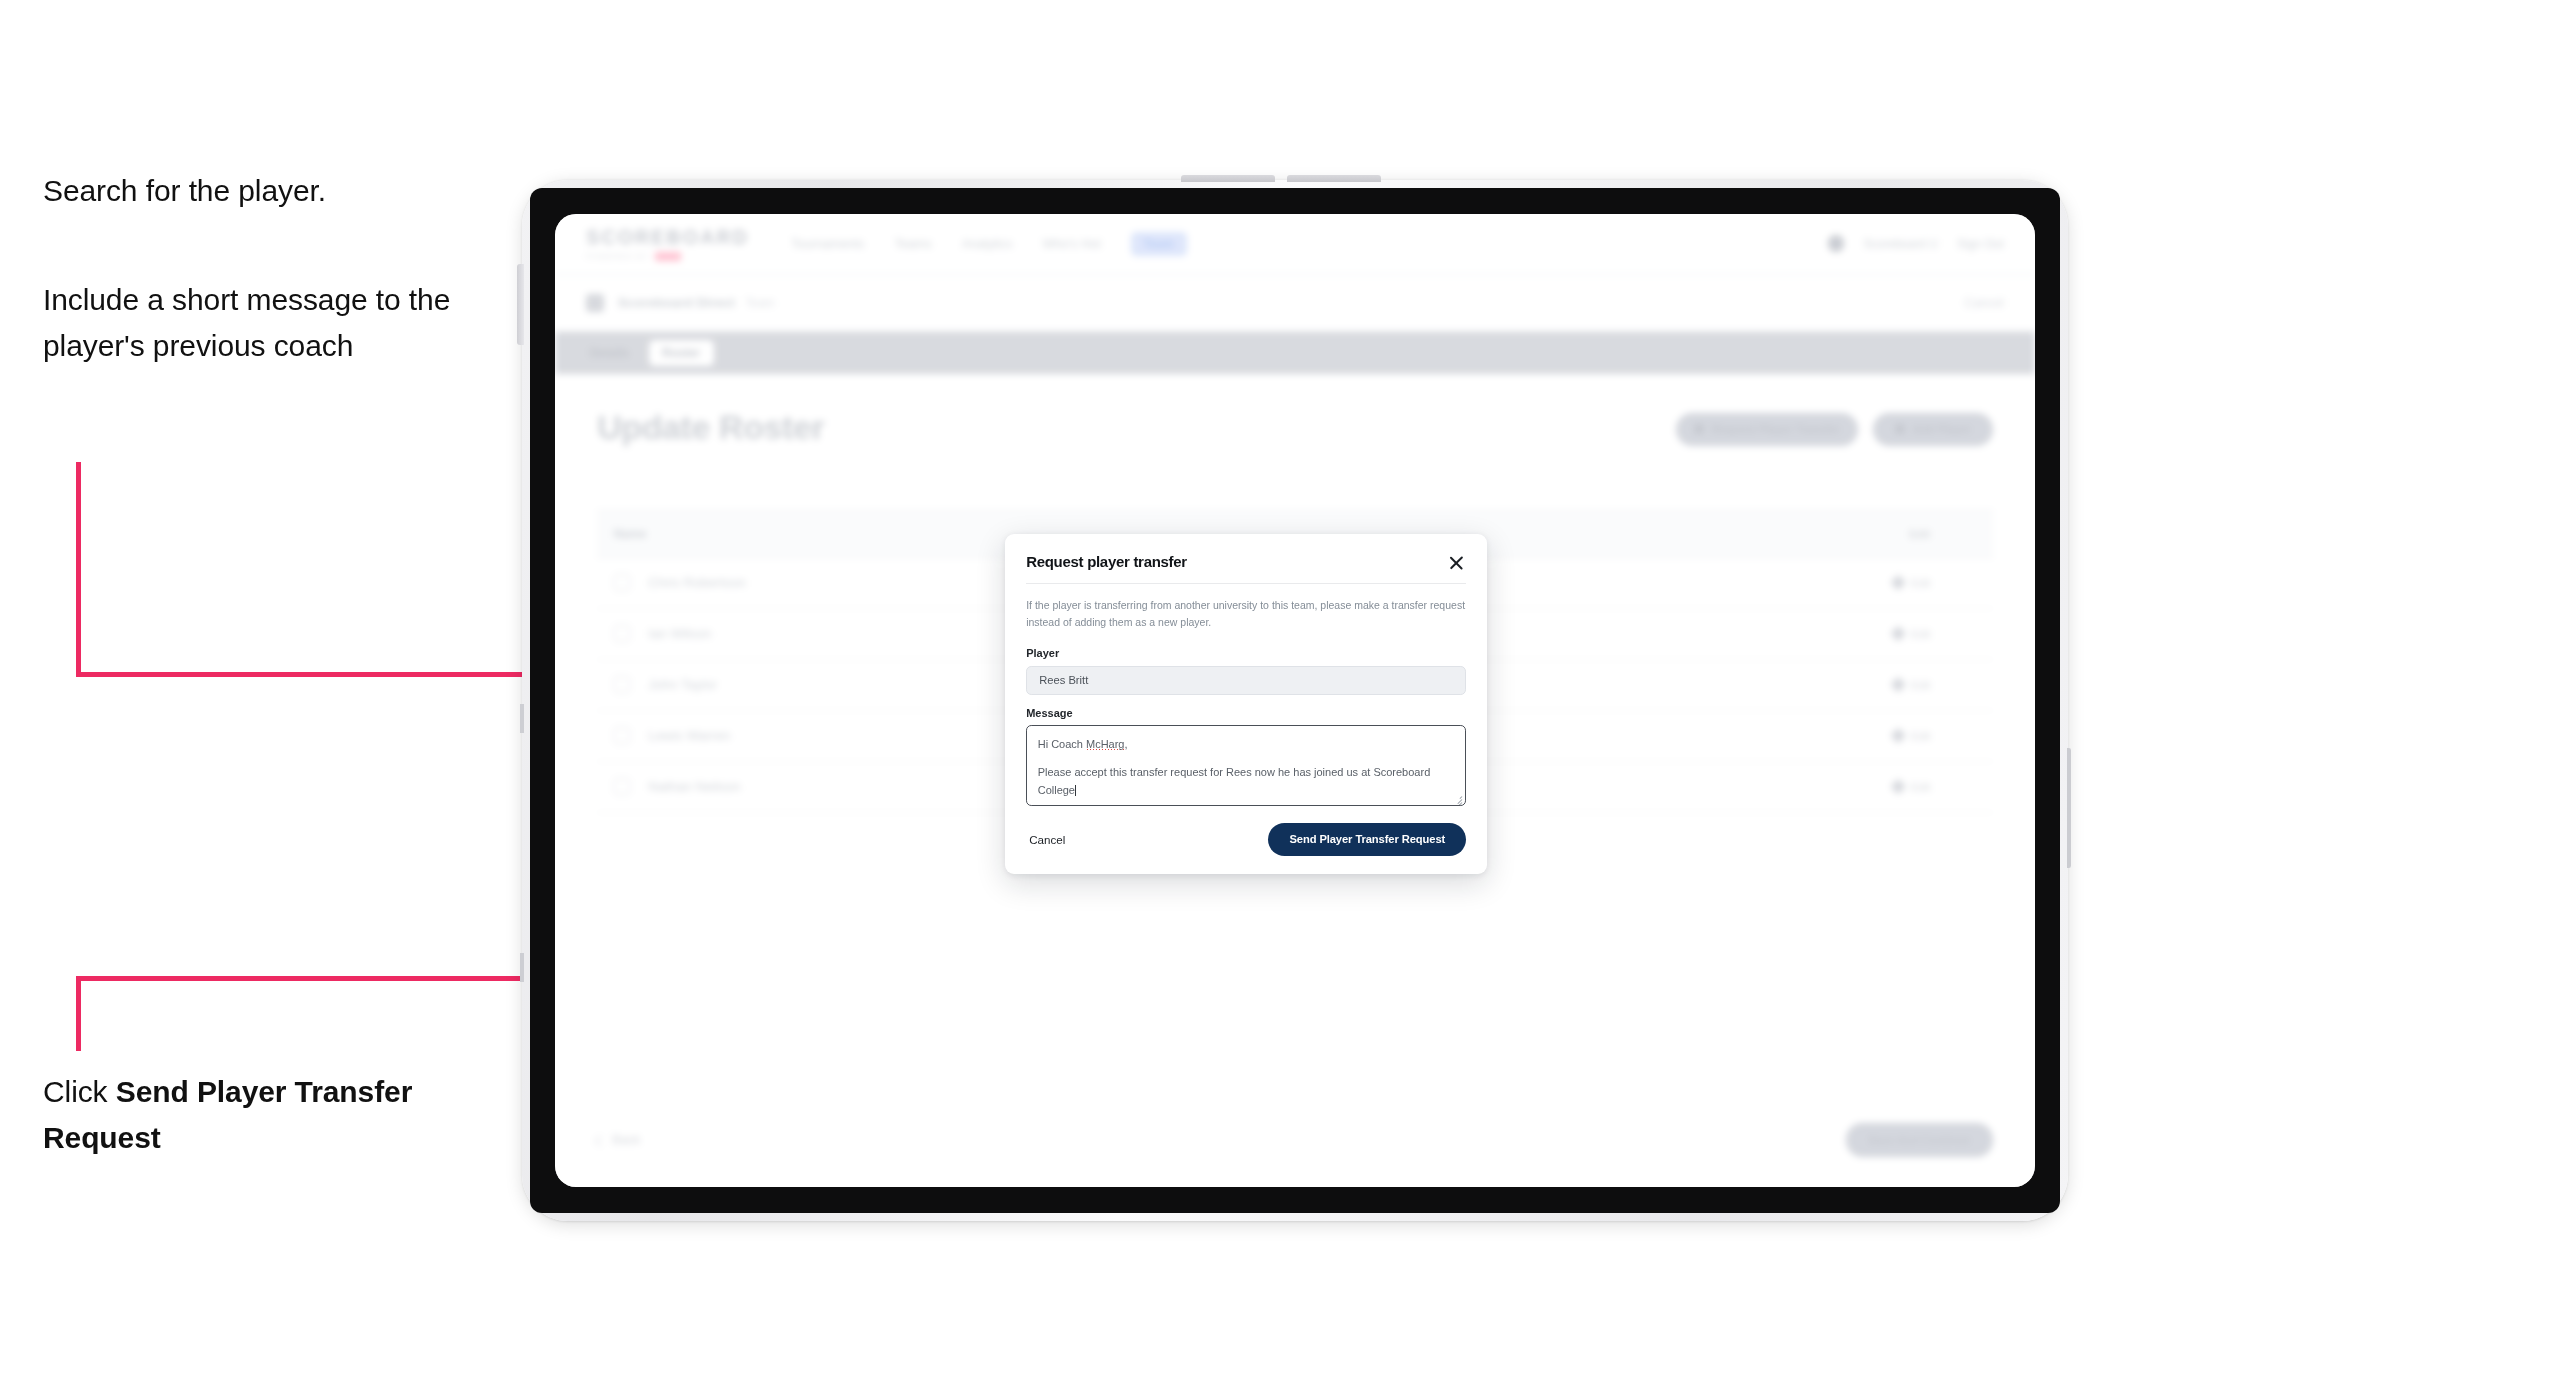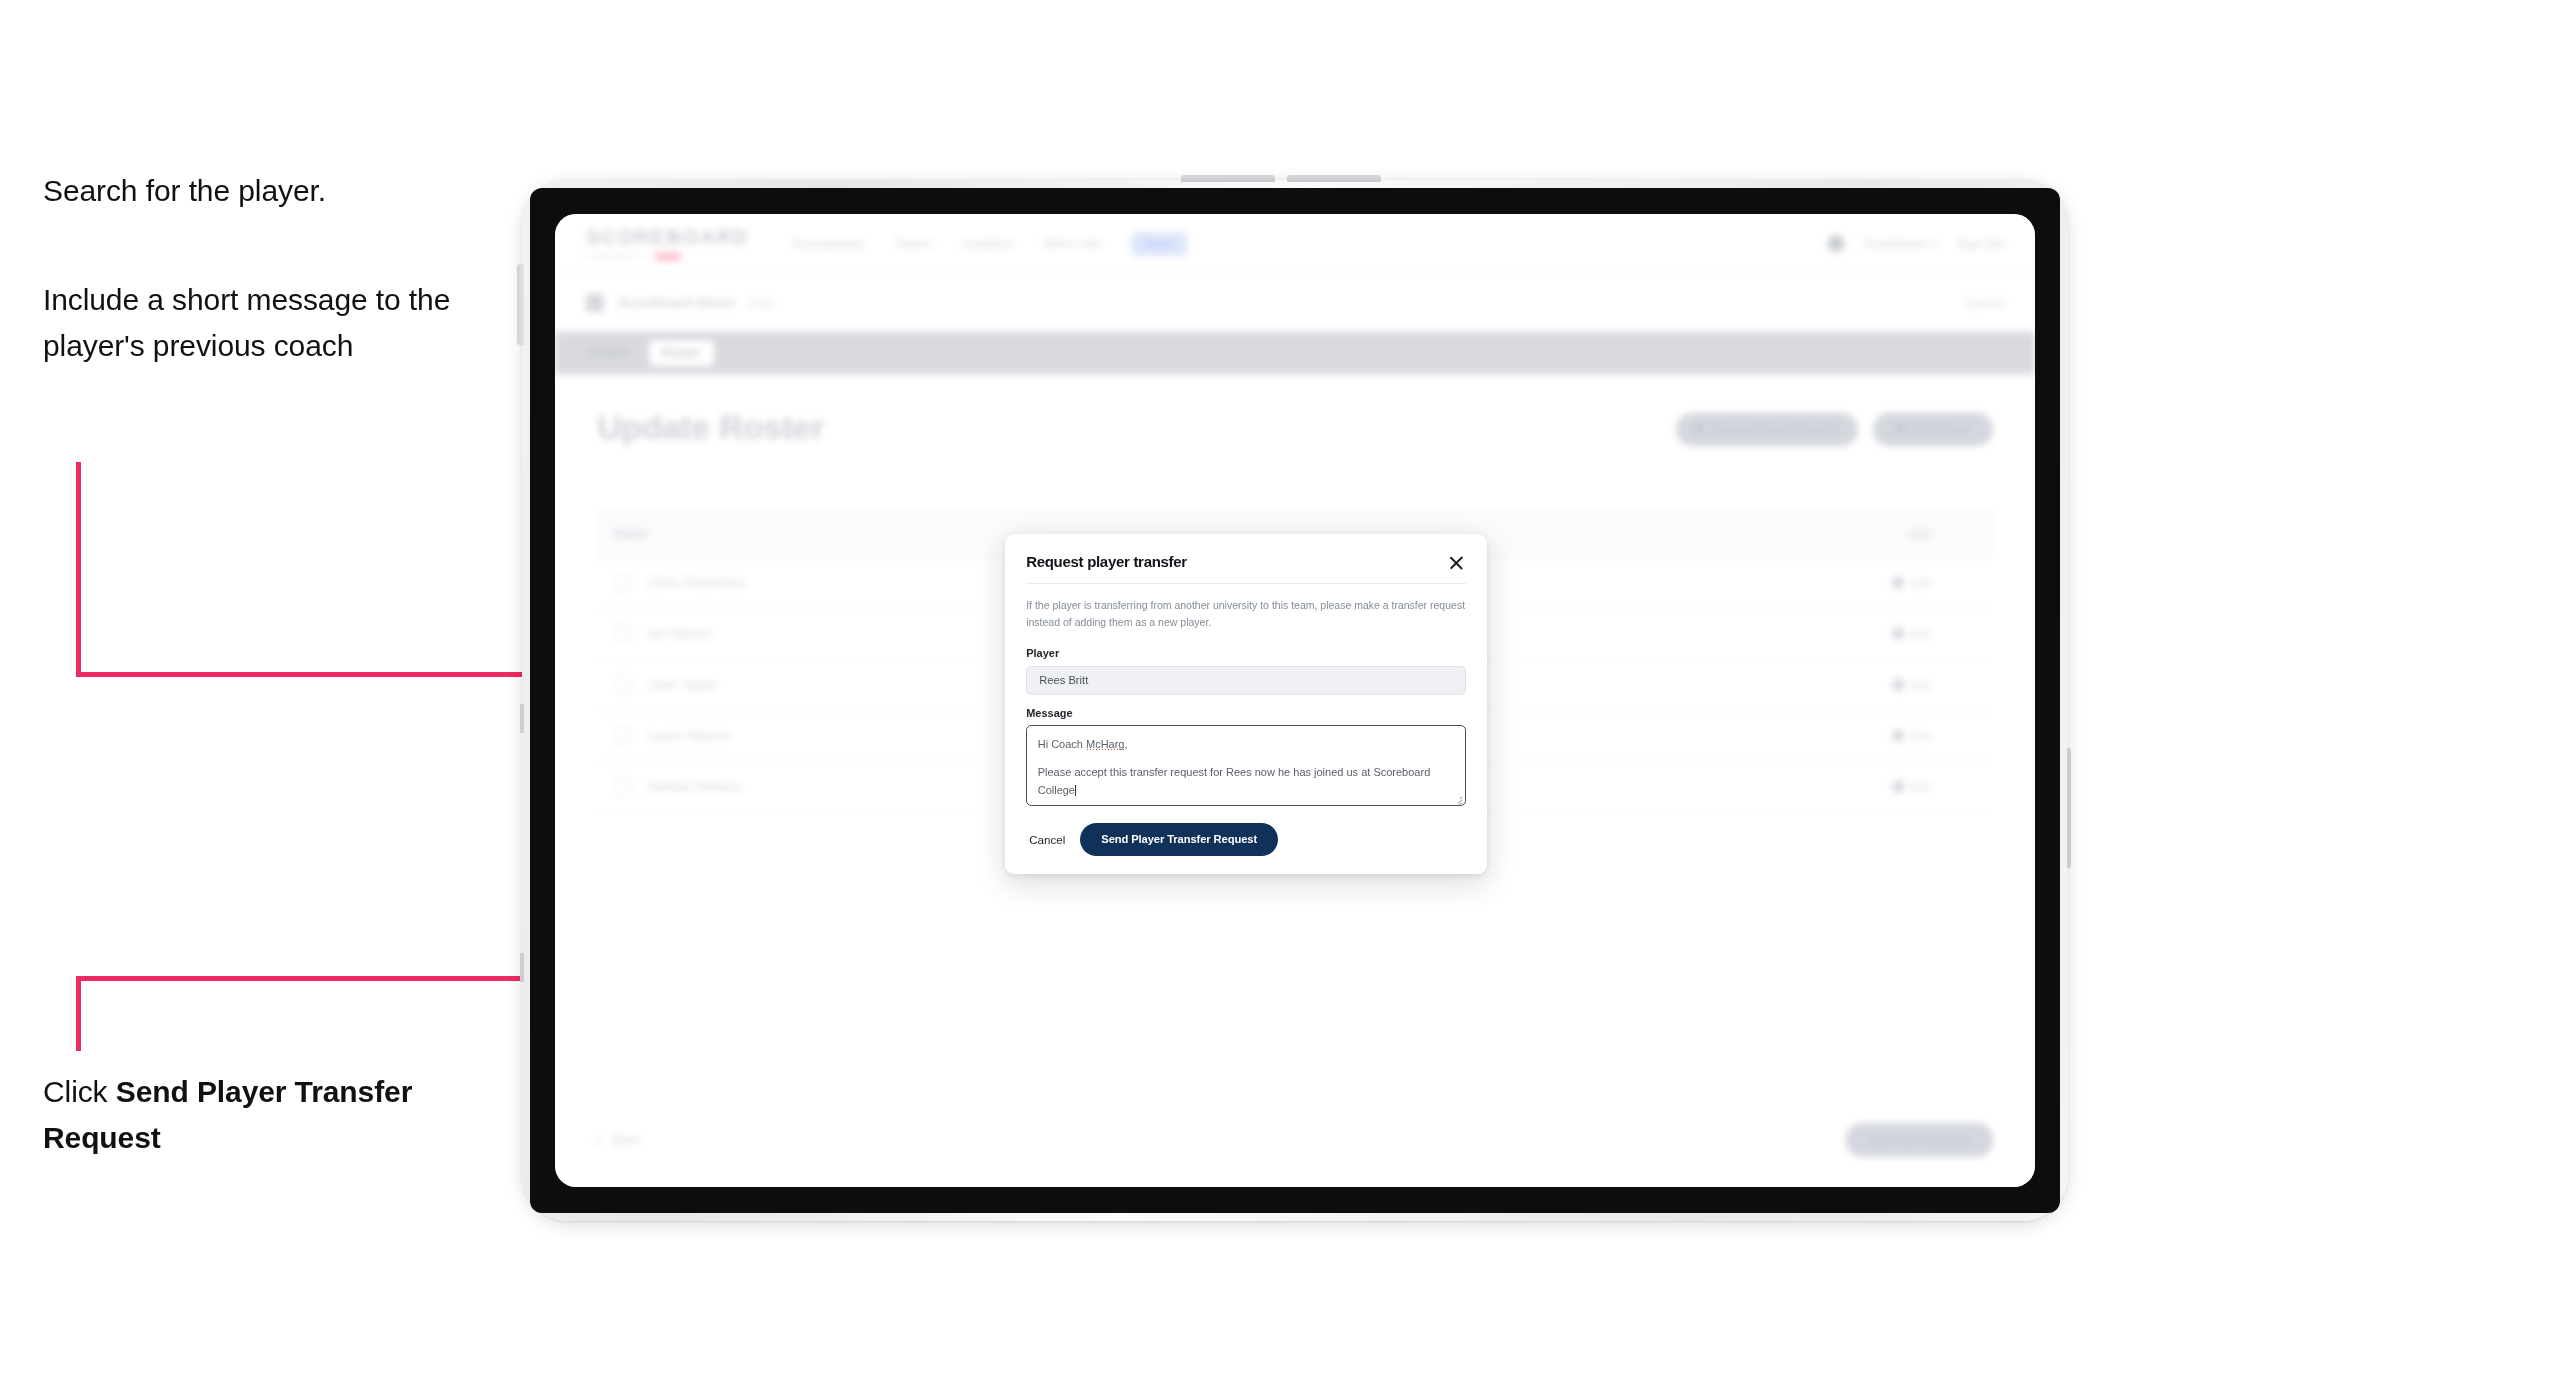--- a/index.html
+++ b/index.html
@@ -191,21 +191,21 @@
     background-image: radial-gradient(circle, #e0443e 0.7px, transparent 1px);
     background-size: 3px 3px;
     background-repeat: repeat-x;
     background-position: 0 100%;
     padding-bottom: 1.5px;
   }
   #msg-line-gap { height: 10.5px; }
   #caret { display:inline-block; width:1.1px; height: 11.2px; background:#32363c; vertical-align:-1.5px; }
   #resize-grip { position:absolute; right: 3px; bottom: 2.2px; width: 9px; height: 9px; }
   #resize-grip i { position:absolute; right:0; height: 1px; background:#9aa0a8; display:block; transform-origin: right center;}
-  #modal-footer { display:flex; align-items:center; justify-content:flex-start; gap: 12px; margin-top: 16.5px; }
+  #modal-footer { display:flex; align-items:center; justify-content:space-between; gap: 12px; margin-top: 16.5px; }
   #cancel-btn { font-size: 11.6px; color:#1b1f24; cursor:pointer; background:none; border:none;
                 font-family:"Liberation Sans", sans-serif; padding: 6px 3px; }
   #send-btn {
     background:#10315a; color:#ffffff; border:none; border-radius: 16.5px;
     height: 33px; padding: 0 21px; font-size: 11.2px; font-weight: 600; cursor:pointer;
     font-family:"Liberation Sans", sans-serif; letter-spacing: -0.1px;
   }
 </style>
 </head>
 <body>

